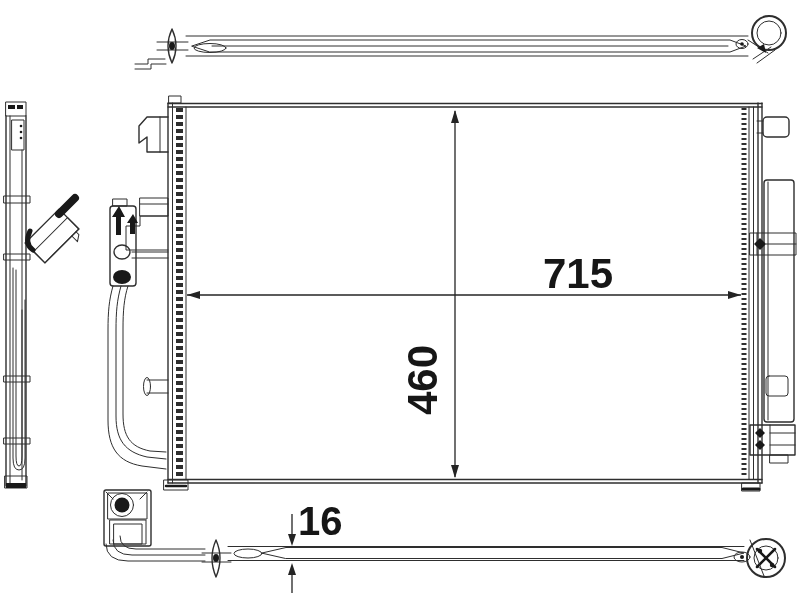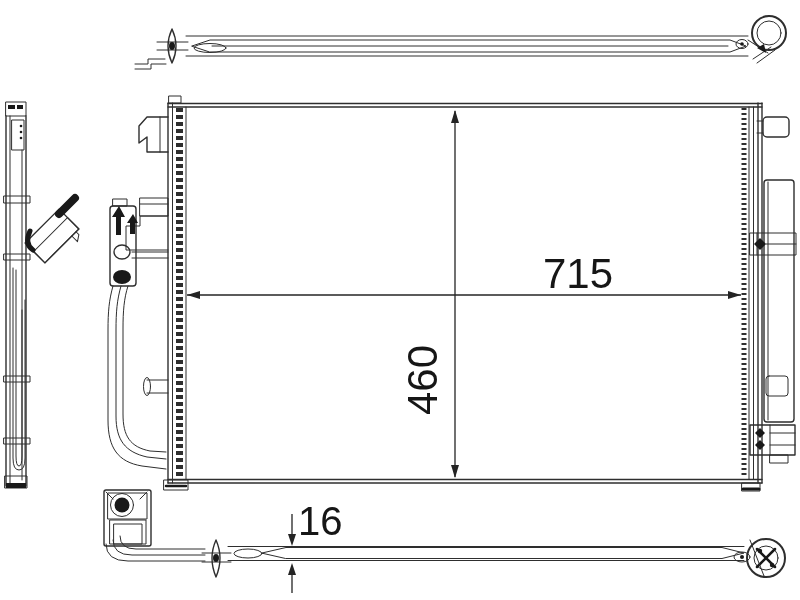--- a/index.html
+++ b/index.html
@@ -1,16 +1,16 @@
 <!DOCTYPE html>
 <html><head>
 <meta charset="utf-8">
 <style>
   html,body{margin:0;padding:0;background:#ffffff;}
-  #canvas{position:relative;width:800px;height:600px;background:#ffffff;overflow:hidden;}
+  #canvas{position:relative;width:800px;height:600px;background:#ffffff;overflow:hidden;font-weight:bold;}
   svg{display:block;}
   .ln{stroke:#2e2e2e;fill:none;stroke-width:1.4;stroke-linecap:round;stroke-linejoin:round;}
   .th{stroke-width:1;}
   .hv{stroke-width:2;}
   .dk{fill:#191919;stroke:none;}
   .dkln{stroke:#191919;fill:none;stroke-linecap:round;}
   .dim{stroke:#242424;stroke-width:1.3;fill:none;}
   .arr{fill:#242424;stroke:none;}
   .txt{font-family:"Liberation Sans","DejaVu Sans",sans-serif;font-size:42px;fill:#161616;}
   .txt16{font-family:"Liberation Sans","DejaVu Sans",sans-serif;font-size:40px;fill:#161616;}

